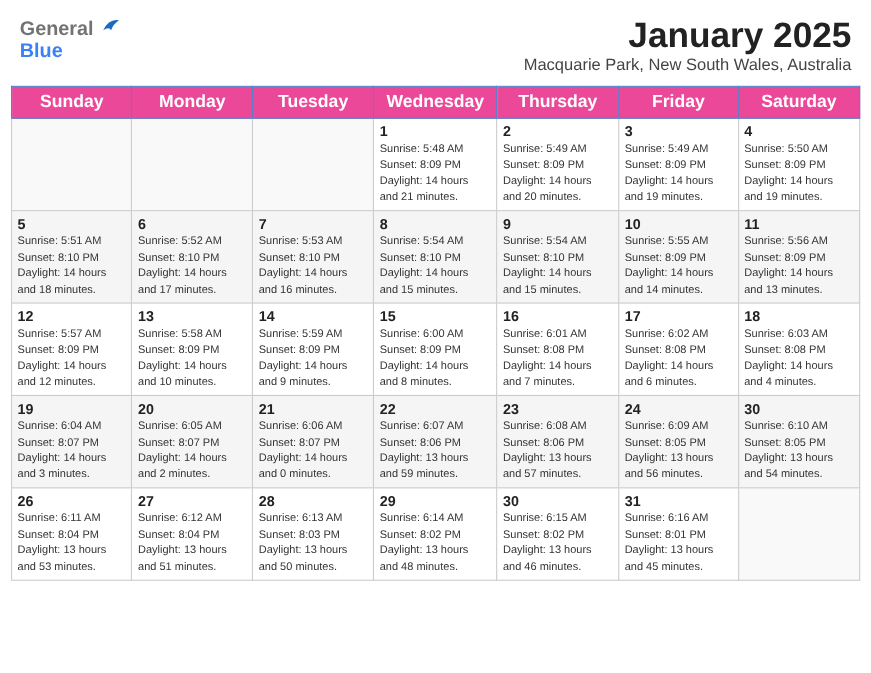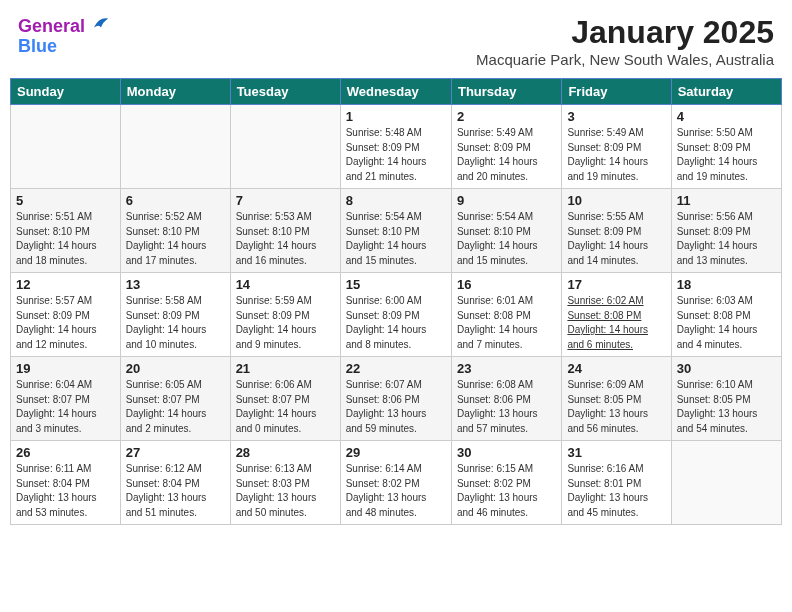--- a/index.html
+++ b/index.html
@@ -21,21 +21,21 @@
       display: flex;
       align-items: center;
     }
     .logo-text {
       font-size: 18px;
       font-weight: bold;
       color: #333;
       line-height: 1.1;
     }
     .logo-text span {
-      color: #a21caf;
+      color: #737373;
     }
     .logo-icon {
       width: 18px;
       height: 18px;
       margin-left: 2px;
     }
     .title-block {
       text-align: right;
       margin-left: 14px;
     }
@@ -47,25 +47,25 @@
     .location-title {
       font-size: 15px;
       color: #444;
     }
     .calendar {
       width: 100%;
       border-collapse: collapse;
       border: 1px solid #ccc;
     }
     .calendar th {
-      background-color: #0f766e;
+      background-color: #ec4899;
       color: #fff;
-      text-align: left;
+      text-align: center;
       padding: 5px 6px;
-      font-size: 13px;
+      font-size: 16px;
       border: 1px solid #5580cc;
     }
     .calendar td {
       vertical-align: top;
       border: 1px solid #ccc;
       padding: 4px 5px;
       font-size: 10.5px;
       color: #333;
       width: 113px;
       min-height: 80px;
@@ -238,21 +238,21 @@
         </td>
         <td>
           <div class="day-number">16</div>
           <div class="day-info" style="white-space: pre-line;">Sunrise: 6:01 AM
 Sunset: 8:08 PM
 Daylight: 14 hours
 and 7 minutes.</div>
         </td>
         <td>
           <div class="day-number">17</div>
-          <div class="day-info" style="white-space: pre-line; text-decoration: underline;">Sunrise: 6:02 AM
+          <div class="day-info" style="white-space: pre-line;">Sunrise: 6:02 AM
 Sunset: 8:08 PM
 Daylight: 14 hours
 and 6 minutes.</div>
         </td>
         <td>
           <div class="day-number">18</div>
           <div class="day-info" style="white-space: pre-line;">Sunrise: 6:03 AM
 Sunset: 8:08 PM
 Daylight: 14 hours
 and 4 minutes.</div>

